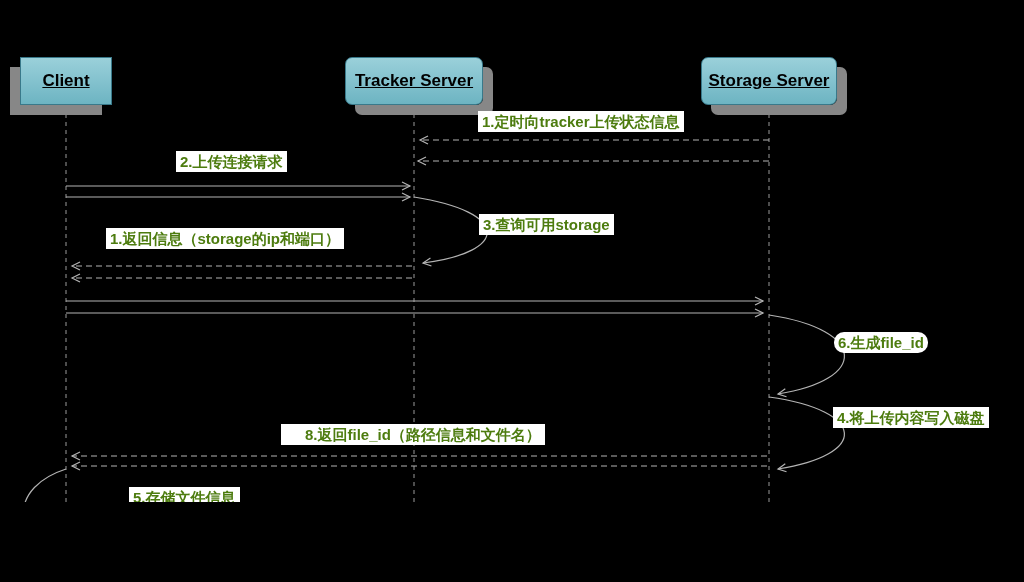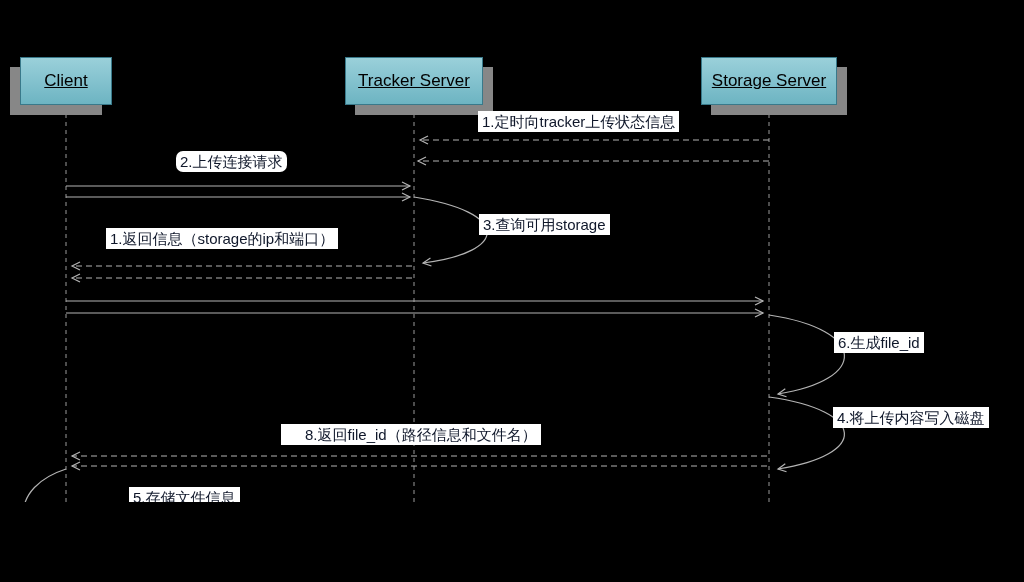--- a/index.html
+++ b/index.html
@@ -3,44 +3,45 @@
 <meta charset="utf-8">
 <style>
   html, body { margin: 0; padding: 0; background: #000; }
   .stage {
     position: relative;
     width: 1024px;
     height: 502px;
     background: #000000;
     overflow: hidden;
     font-family: "Liberation Sans", sans-serif;
+    font-weight: bold;
   }
   svg.layer { position: absolute; left: 0; top: 0; }
   .lifeline { stroke: #9a9a9a; stroke-width: 1; stroke-dasharray: 4 4; fill: none; }
   .msg { stroke: #b4b4b4; stroke-width: 1.2; fill: none; }
   .dashed { stroke-dasharray: 6 4; }
   .actor {
     position: absolute;
     height: 48px;
     display: flex;
     align-items: center;
     justify-content: center;
     background: linear-gradient(180deg, #9ad0da 0%, #6db4c2 100%);
     border: 1px solid #39798a;
     color: #000;
     font-size: 17px;
     text-decoration: underline;
     box-sizing: border-box;
   }
-  .shadow-right { box-shadow: 10px 10px 0 0 #878787; }
+  .shadow-right { box-shadow: 10px 10px 0 0 #878787; border-radius: 7px; }
   .shadow-left  { box-shadow: -10px 10px 0 0 #878787; }
   .msg-label {
     position: absolute;
     background: #ffffff;
-    color: #0f172a;
+    color: #4d7c0f;
     font-size: 15px;
     line-height: 19px;
     padding: 1px 4px;
     white-space: nowrap;
   }
 </style>
 </head>
 <body>
 
 <div class="stage">
@@ -84,21 +85,21 @@
     <span>Client</span>
   </div>
   <div class="actor shadow-right" style="left:345px; top:57px; width:138px;">
     <span>Tracker Server</span>
   </div>
   <div class="actor shadow-right" style="left:701px; top:57px; width:136px;">
     <span>Storage Server</span>
   </div>
 
   <div class="msg-label" style="left:478px; top:111px;">1.定时向tracker上传状态信息</div>
-  <div class="msg-label" style="left:176px; top:151px;border-radius:7px;">2.上传连接请求</div>
+  <div class="msg-label" style="left:176px; top:151px;">2.上传连接请求</div>
   <div class="msg-label" style="left:479px; top:214px;">3.查询可用storage</div>
   <div class="msg-label" style="left:106px; top:228px;">1.返回信息（storage的ip和端口）</div>
-  <div class="msg-label" style="left:834px; top:332px;">6.生成file_id</div>
+  <div class="msg-label" style="left:834px; top:332px;border-radius:10px;">6.生成file_id</div>
   <div class="msg-label" style="left:833px; top:407px;">4.将上传内容写入磁盘</div>
   <div class="msg-label" style="left:281px; top:424px;padding-left:24px;">8.返回file_id（路径信息和文件名）</div>
   <div class="msg-label" style="left:129px; top:487px;">5.存储文件信息</div>
 
 </div>
 
 </body></html>

